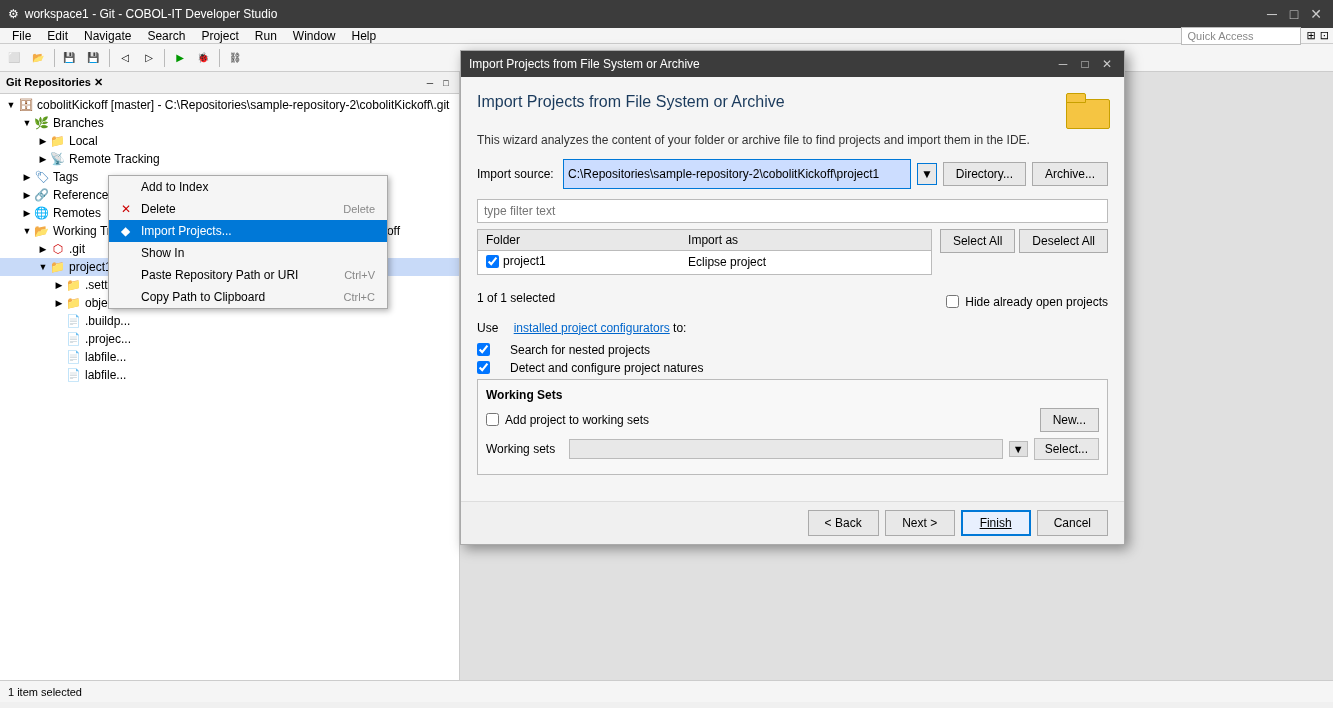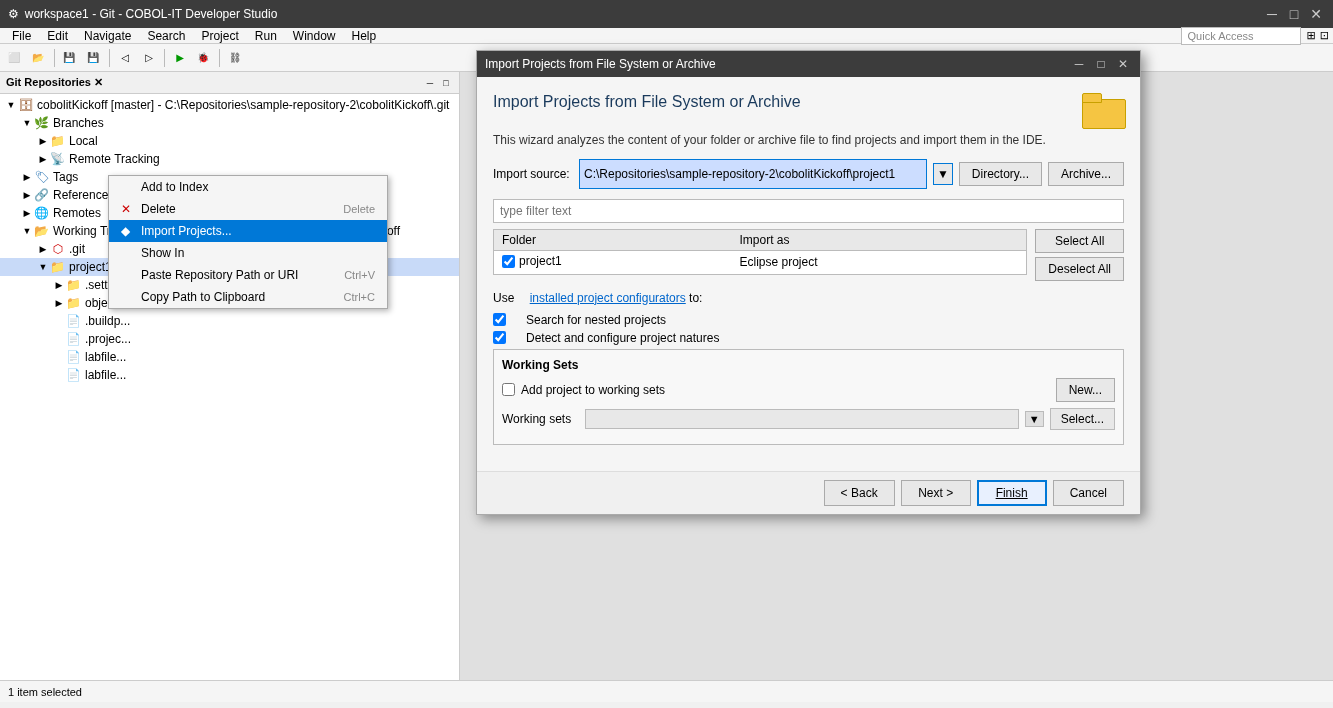--- a/index.html
+++ b/index.html
@@ -161,21 +161,21 @@
       text-align: center;
     }
     .context-menu-item.active { background: #0078d7; color: #fff; }
     .context-menu-item .shortcut { margin-left: auto; color: #888; font-size: 11px; }
     .context-menu-item .icon-mark { width: 14px; display: inline-flex; align-items: center; }
 
     
     .modal-backdrop {
       position: fixed;
       top: 50px;
-      left: 476px;
+      left: 460px;
       z-index: 200;
     }
     .modal {
       width: 665px;
       background: #f5f5f5;
       border: 1px solid #aaa;
       box-shadow: 4px 4px 12px rgba(0,0,0,0.4);
     }
     .modal-titlebar {
       background: #3c3c3c;
@@ -246,21 +246,21 @@
       background: #e8e8e8;
       border-bottom: 1px solid #bbb;
       padding: 3px 8px;
       text-align: left;
       font-weight: normal;
     }
     .file-table td { padding: 3px 8px; }
 
     .right-panel-btns {
       display: flex;
-      flex-direction: column;
+      flex-direction: row;
       gap: 4px;
     }
 
     .file-table-area {
       display: flex;
       gap: 8px;
       margin-bottom: 8px;
     }
     .file-table-container { flex: 1; }
 
@@ -640,20 +640,27 @@
             </tbody>
           </table>
         </div>
         <div class="right-panel-btns">
           <button class="modal-btn">Select All</button>
           <button class="modal-btn">Deselect All</button>
         </div>
       </div>
 
       
+      <div style="display:flex;justify-content:space-between;align-items:center;margin-bottom:8px;">
+        <span class="selection-info">1 of 1 selected</span>
+        <div class="hide-row">
+          <input type="checkbox" class="checkbox-input" style="">
+          <label>Hide already open projects</label>
+        </div>
+      </div>
 
       
       <div class="use-row">Use <a style="color:#0066cc;text-decoration:underline;cursor:pointer;padding-left:12px;">installed project configurators</a> to:</div>
 
       
       <div class="nested-row">
         <input type="checkbox" checked="" class="checkbox-input" style="">
         <label>Search for nested projects</label>
       </div>
 

